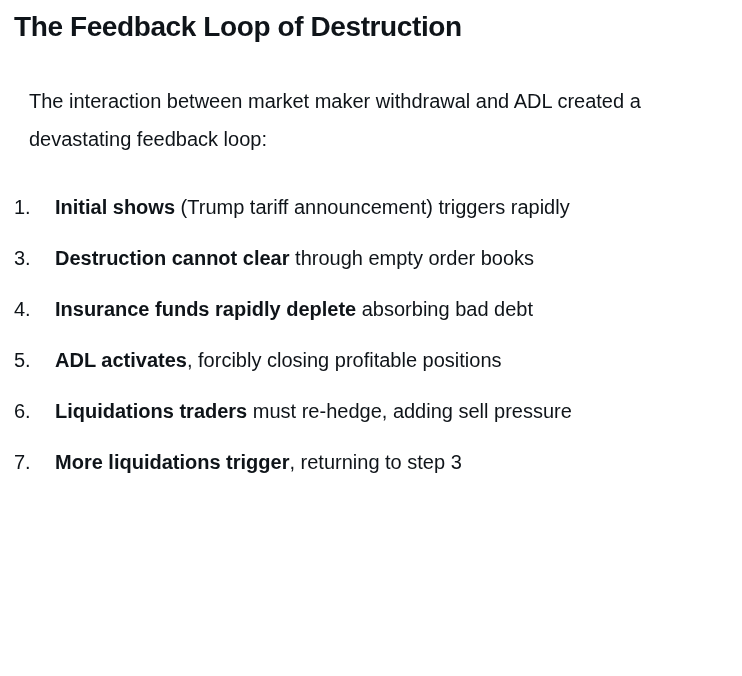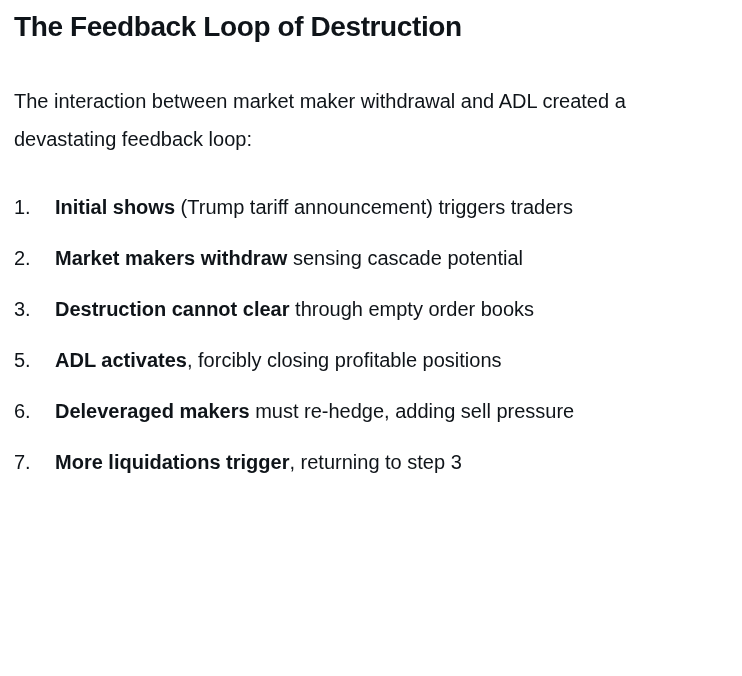--- a/index.html
+++ b/index.html
@@ -24,21 +24,21 @@
   }
   .headline {
     margin: 0;
     font-size: 28px;
     line-height: 34px;
     font-weight: 800;
     letter-spacing: -0.4px;
     color: #0f1419;
   }
   .intro {
-    margin: 38px 0 0 0;
+    margin: 38px 0 0 15px;
     font-size: 20px;
     line-height: 38px;
     font-weight: 400;
     white-space: pre-line;
     color: #0f1419;
   }
   .loop-list {
     list-style: none;
     margin: 38px 0 0 0;
     padding: 0;
@@ -78,33 +78,33 @@
 
 <div class="page">
 
   <h1 class="headline">The Feedback Loop of Destruction</h1>
 
   <p class="intro">The interaction between market maker withdrawal and ADL created a
 devastating feedback loop:</p>
 
   <ol class="loop-list">
     <li>
-      <span class="num">1.</span><span class="lead">Initial shows</span><span class="rest"> (Trump tariff announcement) triggers traders</span>
-    </li>
-    <li>
-      <span class="num">2.</span><span class="lead">Market makers withdraw</span><span class="rest"> sensing cascade potential</span>
+      <span class="num">1.</span><span class="lead">Initial shows</span><span class="rest"> (Trump tariff announcement) triggers rapidly</span>
     </li>
     <li>
       <span class="num">3.</span><span class="lead">Destruction cannot clear</span><span class="rest"> through empty order books</span>
     </li>
     <li>
+      <span class="num">4.</span><span class="lead">Insurance funds rapidly deplete</span><span class="rest"> absorbing bad debt</span>
+    </li>
+    <li>
       <span class="num">5.</span><span class="lead">ADL activates</span><span class="rest">, forcibly closing profitable positions</span>
     </li>
     <li>
-      <span class="num">6.</span><span class="lead">Deleveraged makers</span><span class="rest"> must re-hedge, adding sell pressure</span>
+      <span class="num">6.</span><span class="lead">Liquidations traders</span><span class="rest"> must re-hedge, adding sell pressure</span>
     </li>
     <li>
       <span class="num">7.</span><span class="lead">More liquidations trigger</span><span class="rest">, returning to step 3</span>
     </li>
   </ol>
 
 
 </div>
 
 </body></html>

